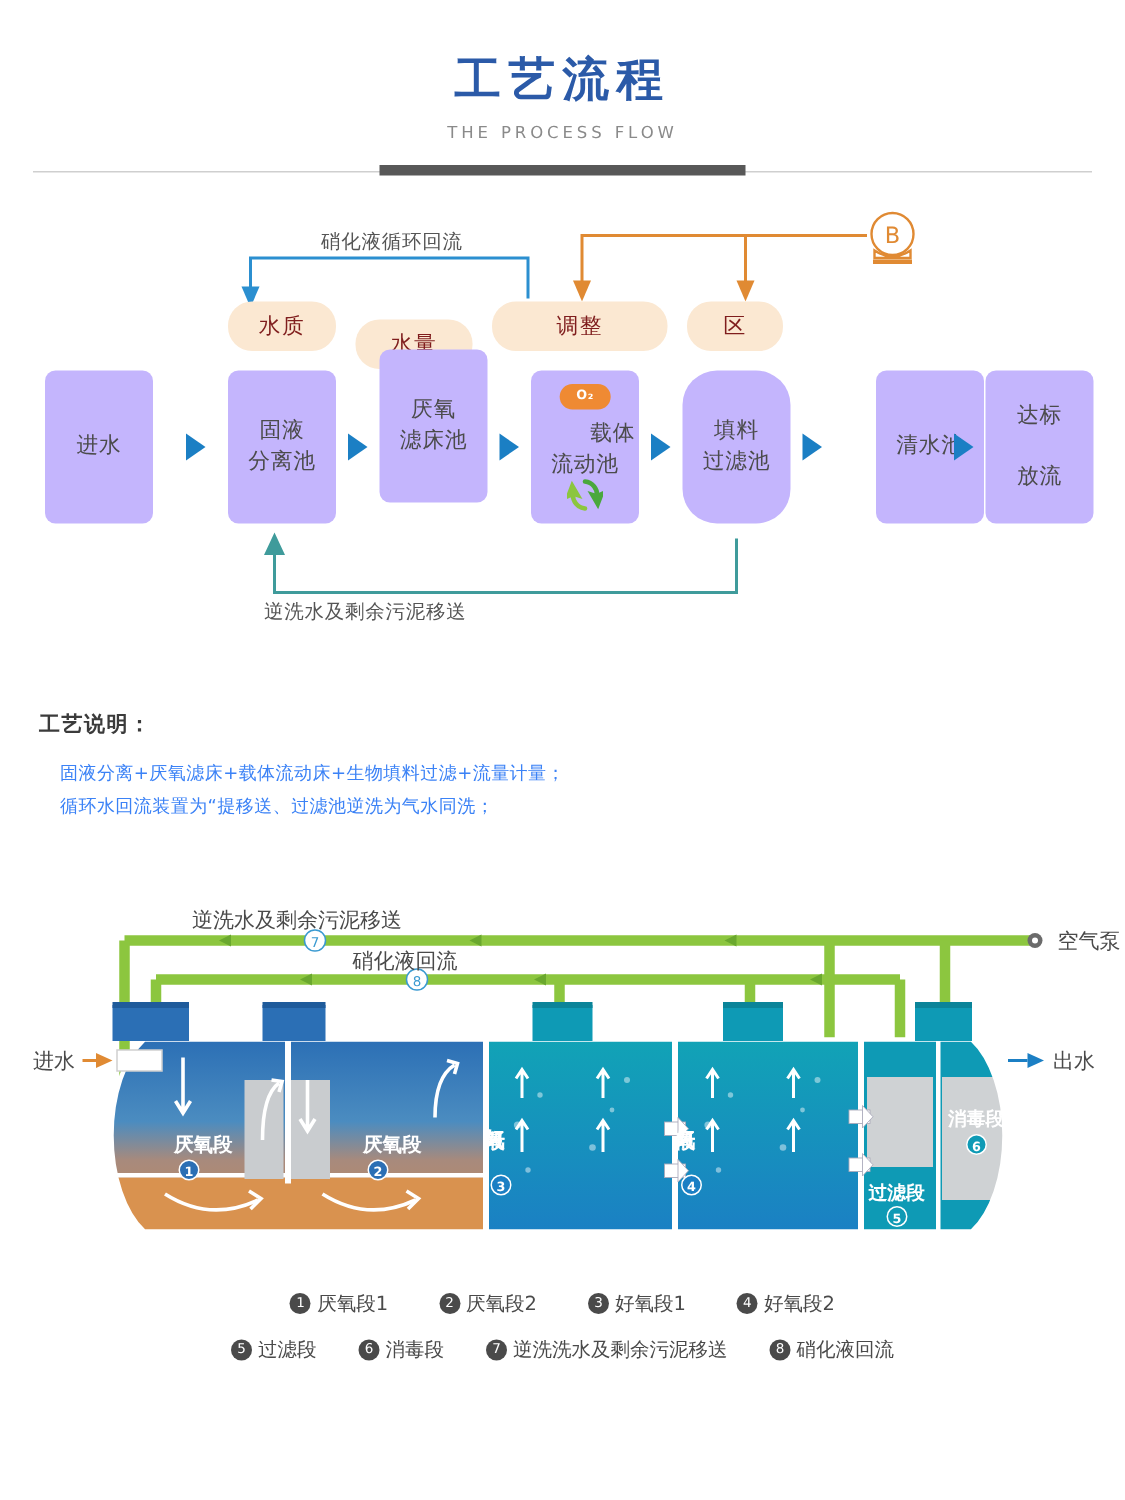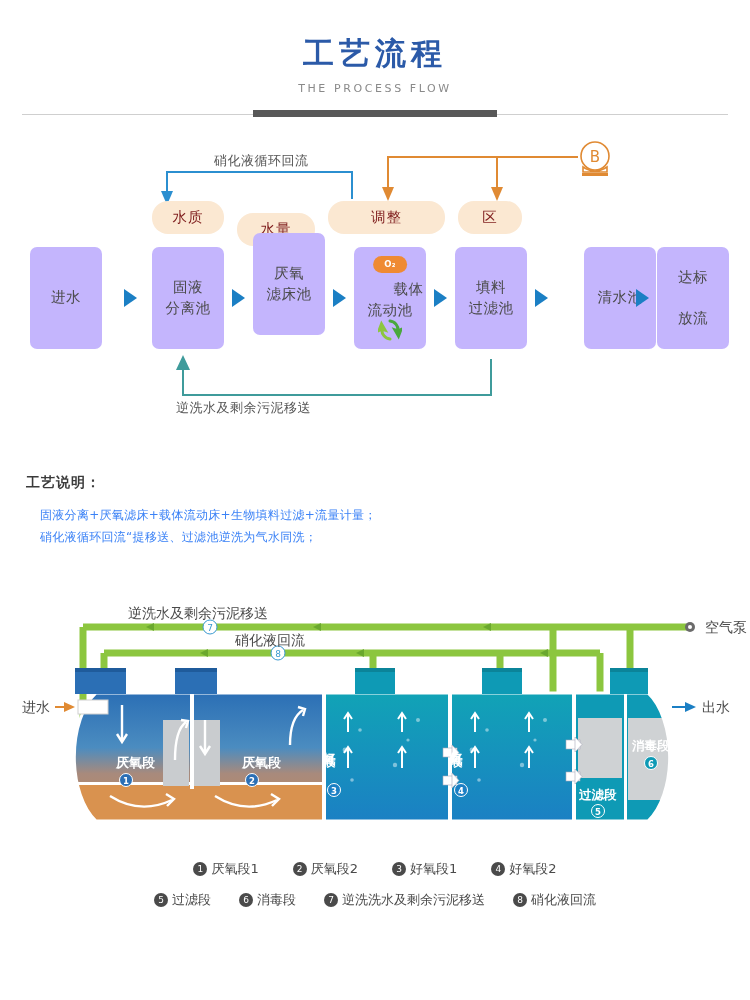--- a/index.html
+++ b/index.html
@@ -203,41 +203,41 @@
     <span class="o2-badge">O₂</span>
     <span style="margin-top:4px;margin-left:37px;">载体</span>
     <span>流动池</span>
     <svg class="recycle-ico" width="24" height="24" viewBox="0 0 24 24">
       <path d="M 12 3 A 9 9 0 0 1 20 13 L 17 12 L 20.5 18 L 23 11.5 L 20.6 12.6" fill="none" stroke="#4aa83d" stroke-width="3" stroke-linecap="round"></path>
       <path d="M 12 21 A 9 9 0 0 1 4 11 L 7 12 L 3.5 6 L 1 12.5 L 3.4 11.4" fill="none" stroke="#8cc63f" stroke-width="3" stroke-linecap="round"></path>
     </svg>
   </div>
   <div class="arrow-tri" style="left:434px; top:152px;"></div>
 
-  <div class="proc-box" style="left:455px; top:110px;">
+  <div class="proc-box" style="left:455px; top:110px;border-radius:23px;">
     <span>填料</span>
     <span>过滤池</span>
   </div>
   <div class="arrow-tri" style="left:535px; top:152px;"></div>
 
   <div class="proc-box" style="left:556px; top:110px;margin-left:28px;">
     <span>清水池</span>
   </div>
   <div class="arrow-tri" style="left:636px; top:152px;"></div>
 
   <div class="proc-box" style="left:657px; top:110px;gap:20px;">
     <span>达标</span>
     <span>放流</span>
   </div>
 </div>
 
 <div class="notes">
   <h3>工艺说明：</h3>
   <p>固液分离+厌氧滤床+载体流动床+生物填料过滤+流量计量；</p>
-  <p>硝化液循环回流“提移送、过滤池逆洗为气水同洗；</p>
+  <p>循环水回流装置为“提移送、过滤池逆洗为气水同洗；</p>
 </div>
 
 <div class="tank">
 <svg width="750" height="260" viewBox="0 0 750 260">
   <defs>
     <linearGradient id="anaGrad" x1="0" y1="0" x2="0" y2="1">
       <stop offset="0%" stop-color="#2b6fb5"></stop>
       <stop offset="42%" stop-color="#4b8cc0"></stop>
       <stop offset="62%" stop-color="#a88a7c"></stop>
       <stop offset="100%" stop-color="#c28a5c"></stop>

